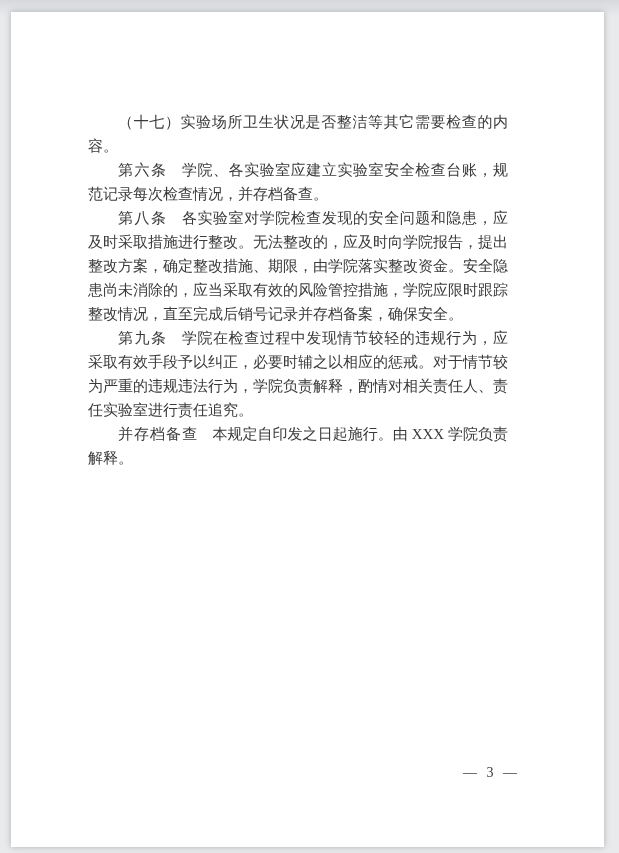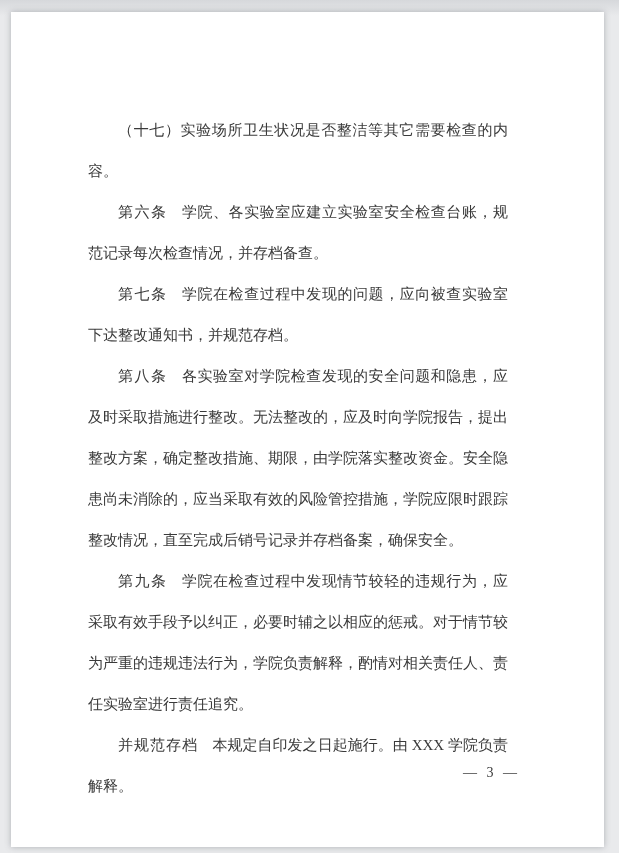--- a/index.html
+++ b/index.html
@@ -25,21 +25,21 @@
     background: #ffffff;
     box-shadow: 0 0 6px rgba(100,105,112,0.45);
   }
   .body-text {
     position: absolute;
     left: 77px;
     top: 98px;
     width: 420px;
     color: #3a3a3a;
     font-size: 15px;
-    line-height: 41px;
+    line-height: 24px;
     text-align: justify;
     text-justify: inter-ideograph;
   }
   .body-text p {
     margin: 0;
     padding: 0;
     text-indent: 2em;
   }
   .lead {
     font-weight: 400;
@@ -56,20 +56,19 @@
   }
 </style>
 </head>
 <body>
 
 <div class="canvas">
   <div class="page">
     <div class="body-text">
       <p><span>（十七）实验场所卫生状况是否整洁等其它需要检查的内容。</span></p>
       <p><span class="lead">第六条</span><span>学院、各实验室应建立实验室安全检查台账，规范记录每次检查情况，并存档备查。</span></p>
-      <p><span class="lead">第七条</span><span>学院在检查过程中发现的问题，应向被查实验室下达整改通知书，并规范存档。</span></p>
       <p><span class="lead">第八条</span><span>各实验室对学院检查发现的安全问题和隐患，应及时采取措施进行整改。无法整改的，应及时向学院报告，提出整改方案，确定整改措施、期限，由学院落实整改资金。安全隐患尚未消除的，应当采取有效的风险管控措施，学院应限时跟踪整改情况，直至完成后销号记录并存档备案，确保安全。</span></p>
       <p><span class="lead">第九条</span><span>学院在检查过程中发现情节较轻的违规行为，应采取有效手段予以纠正，必要时辅之以相应的惩戒。对于情节较为严重的违规违法行为，学院负责解释，酌情对相关责任人、责任实验室进行责任追究。</span></p>
-      <p><span class="lead">并规范存档</span><span>本规定自印发之日起施行。由 XXX 学院负责解释。</span></p>
+      <p><span class="lead">并存档备查</span><span>本规定自印发之日起施行。由 XXX 学院负责解释。</span></p>
     </div>
     <div class="pagenum">— 3 —</div>
   </div>
 </div>
 
 </body></html>

